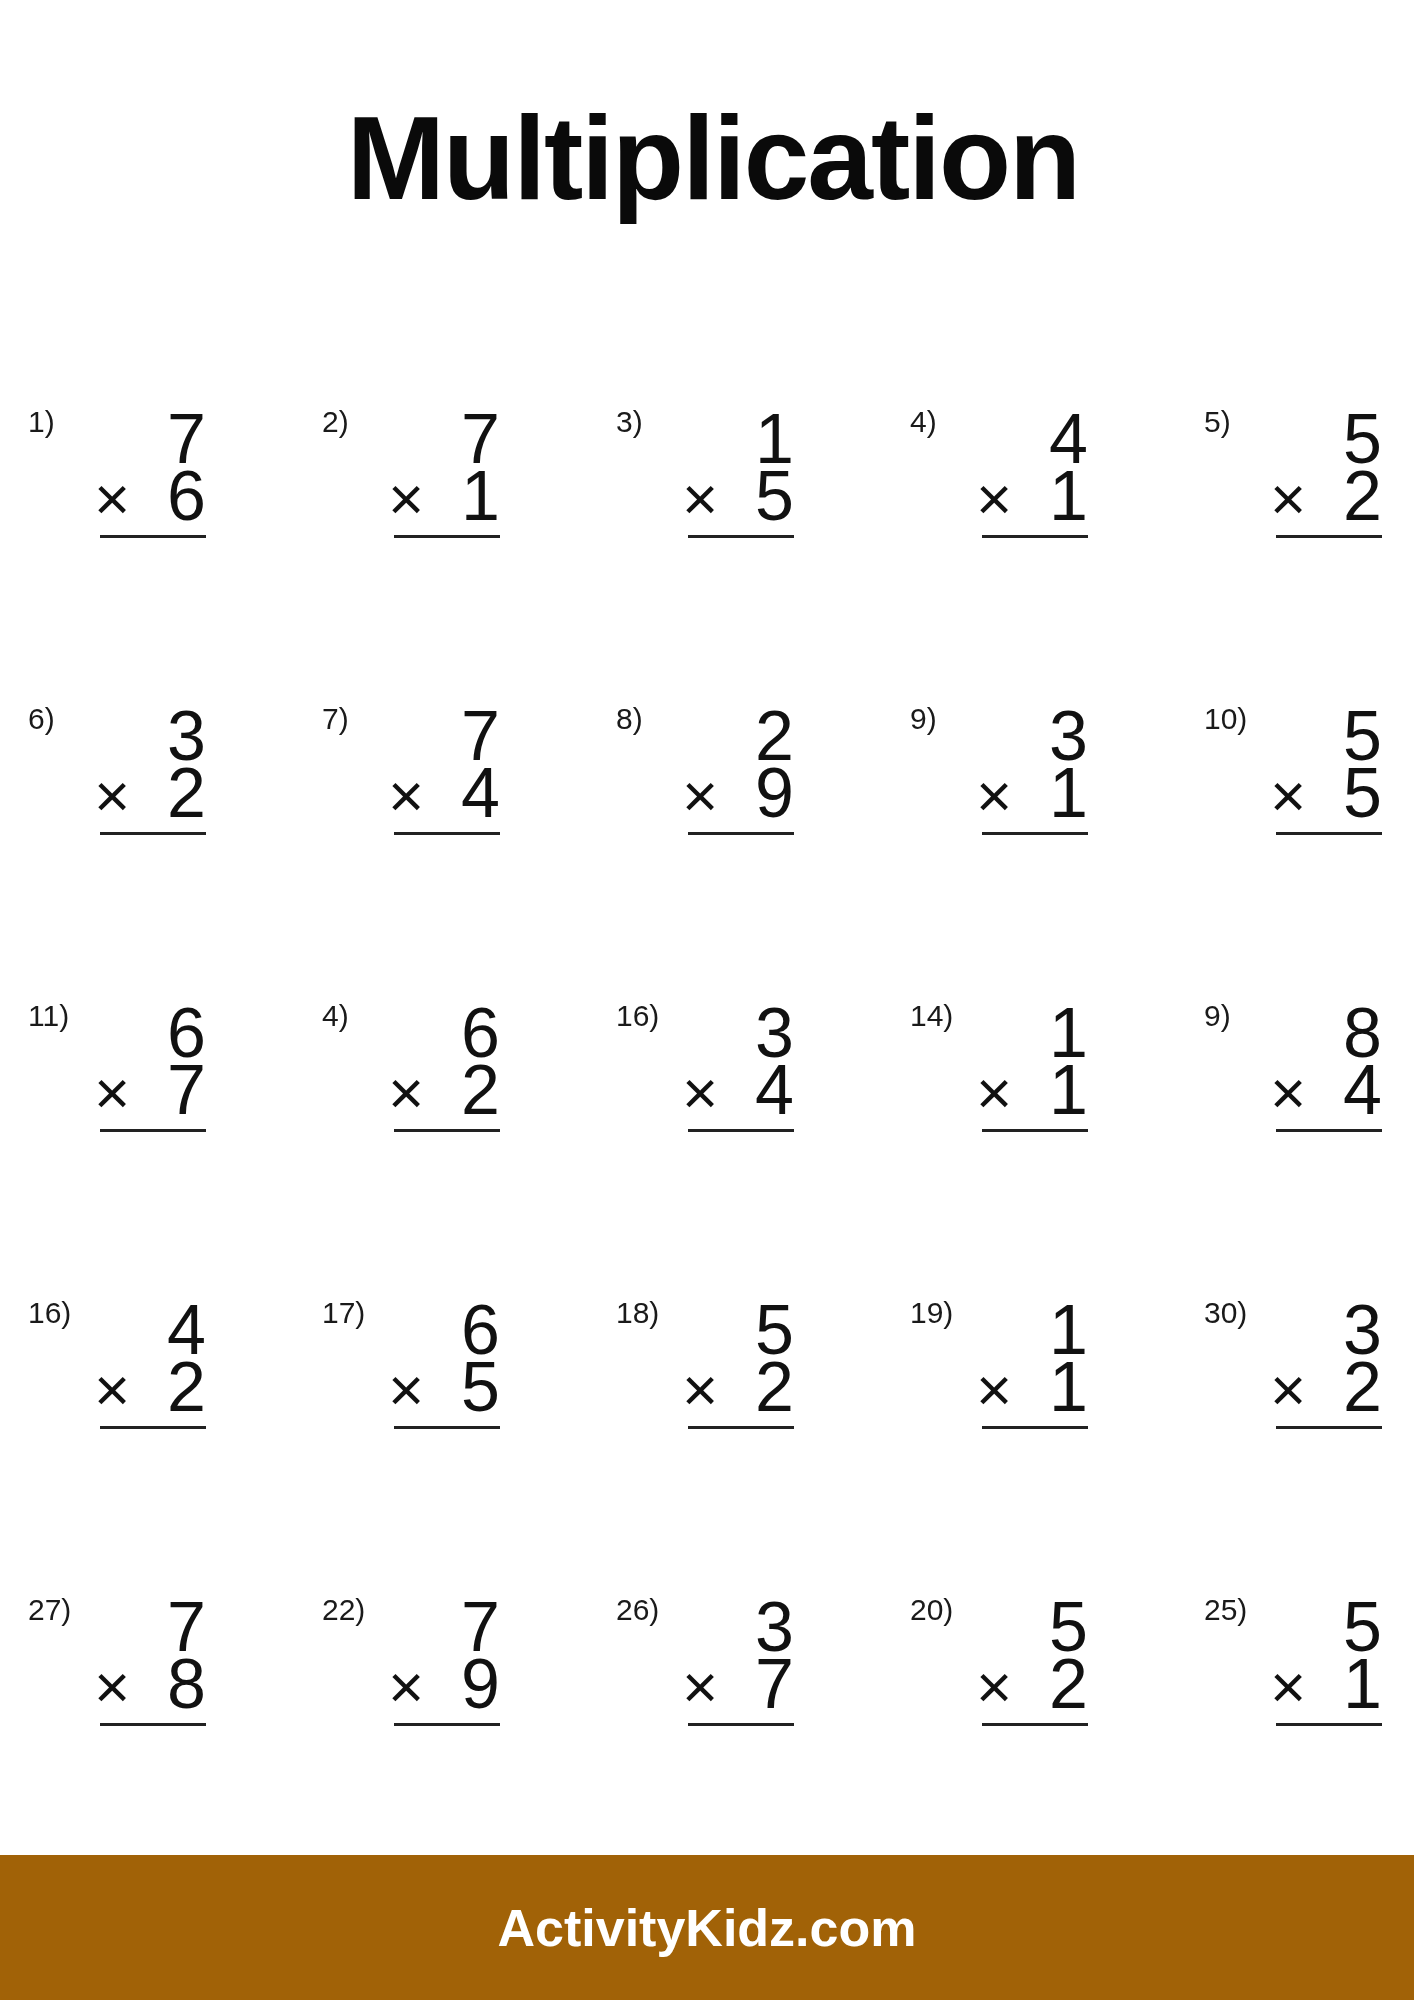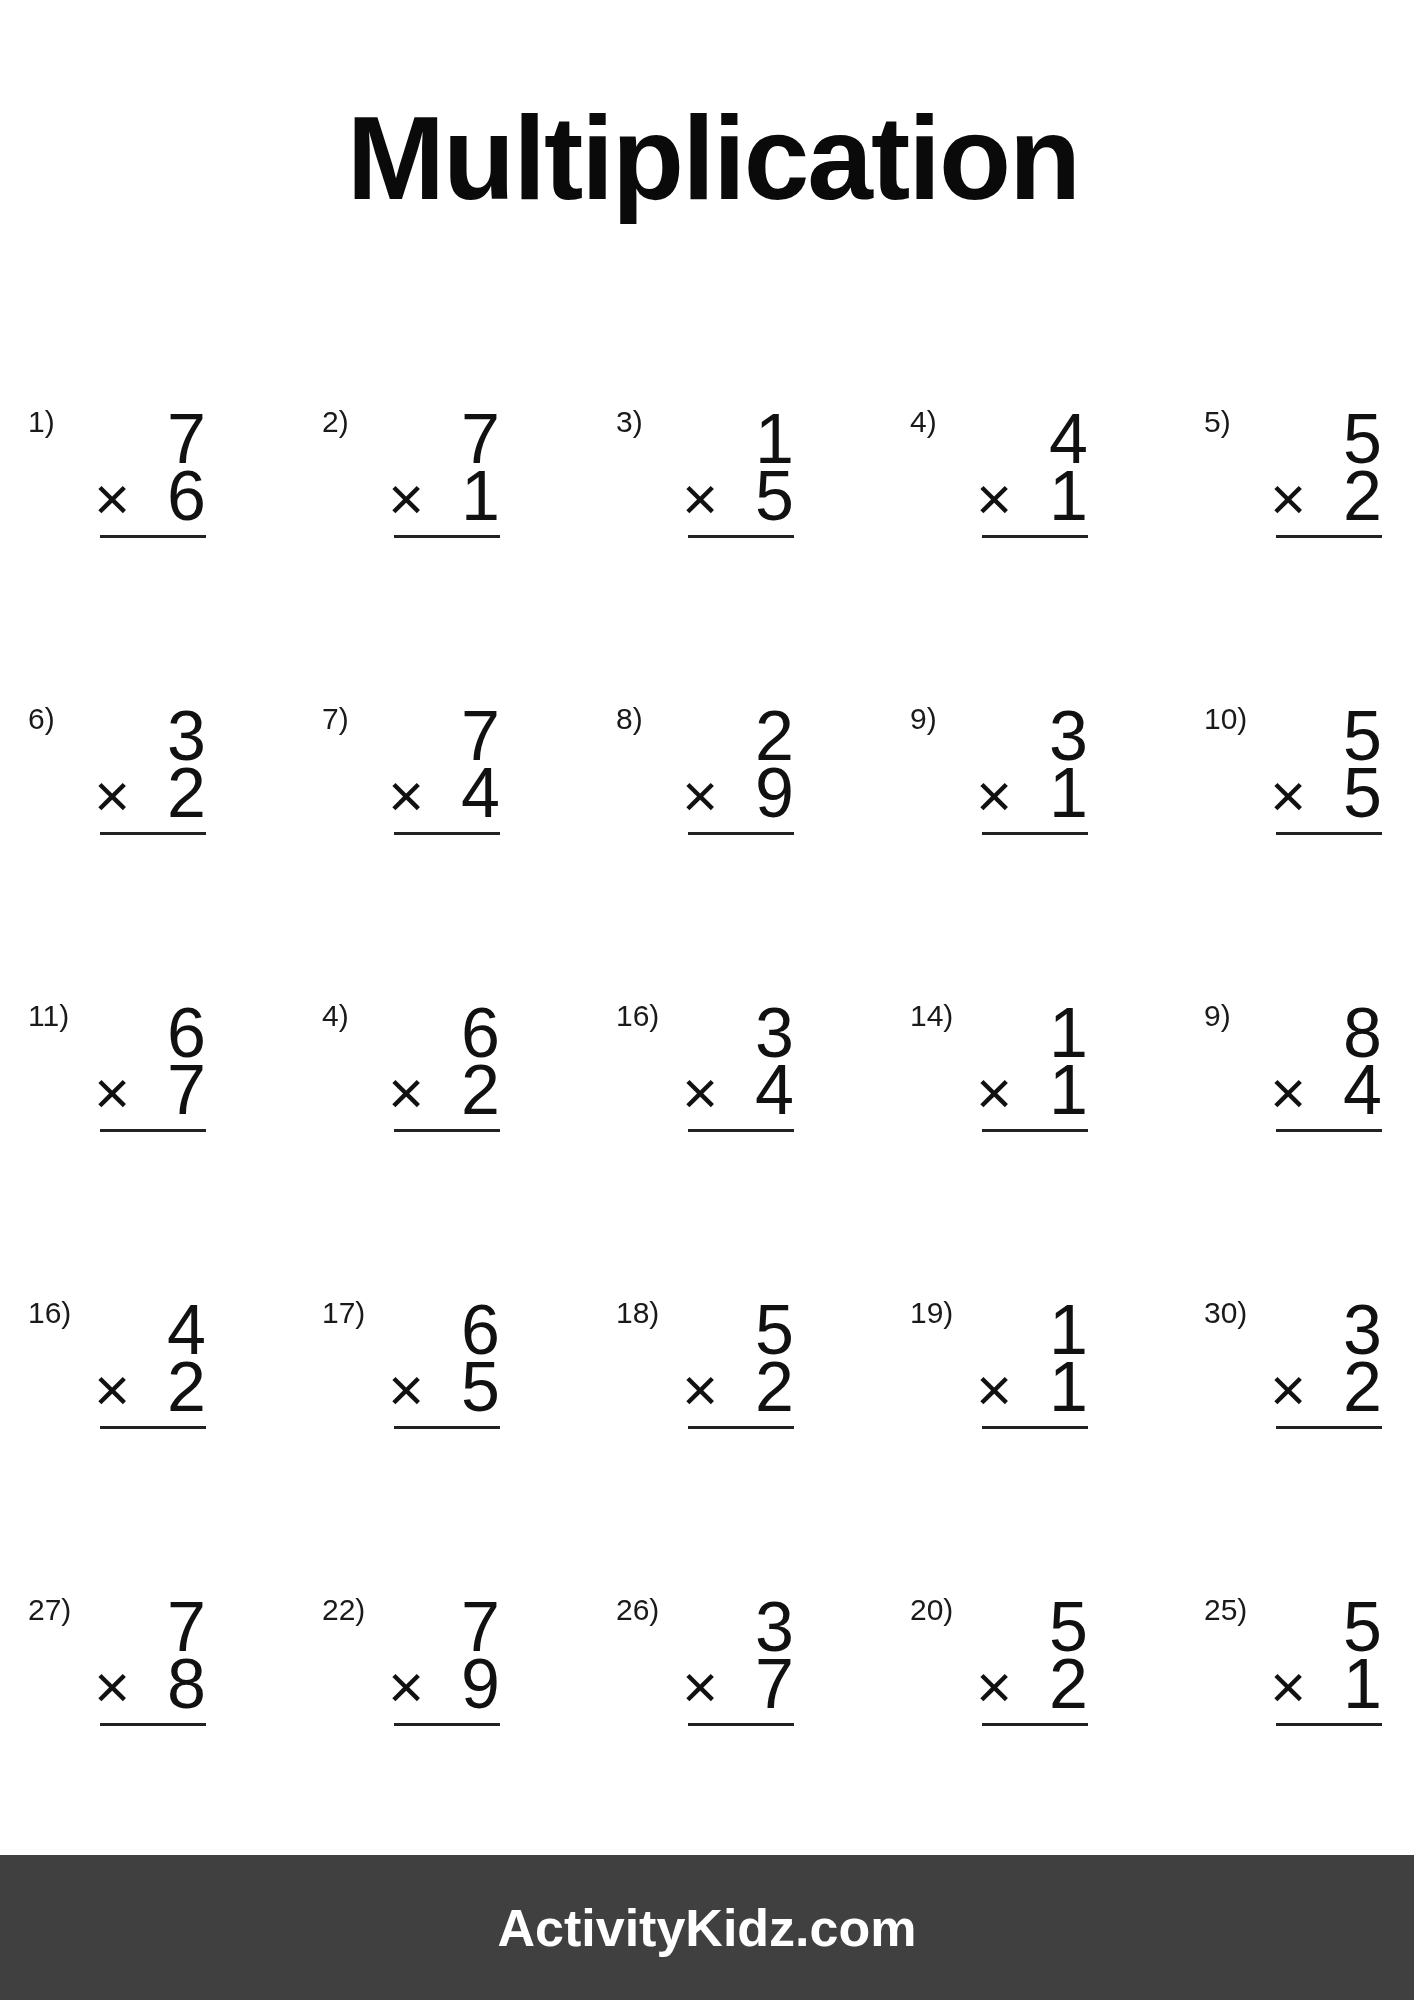--- a/index.html
+++ b/index.html
@@ -384,15 +384,15 @@
       <div class="p-top">5</div>
       <div class="p-bottom-row">
         <span class="p-op">×</span>
         <span class="p-bottom">1</span>
       </div>
       <div class="answer-line"></div>
     </div>
   </div>
 </div>
 
-<div class="footer-bar" style="background: #404040; text-align: right;">
+<div class="footer-bar" style="background: #a16207; text-align: right;">
   <span class="footer-text" style="color: rgb(255, 255, 255);">ActivityKidz.com</span>
 </div>
 
 </body></html>

